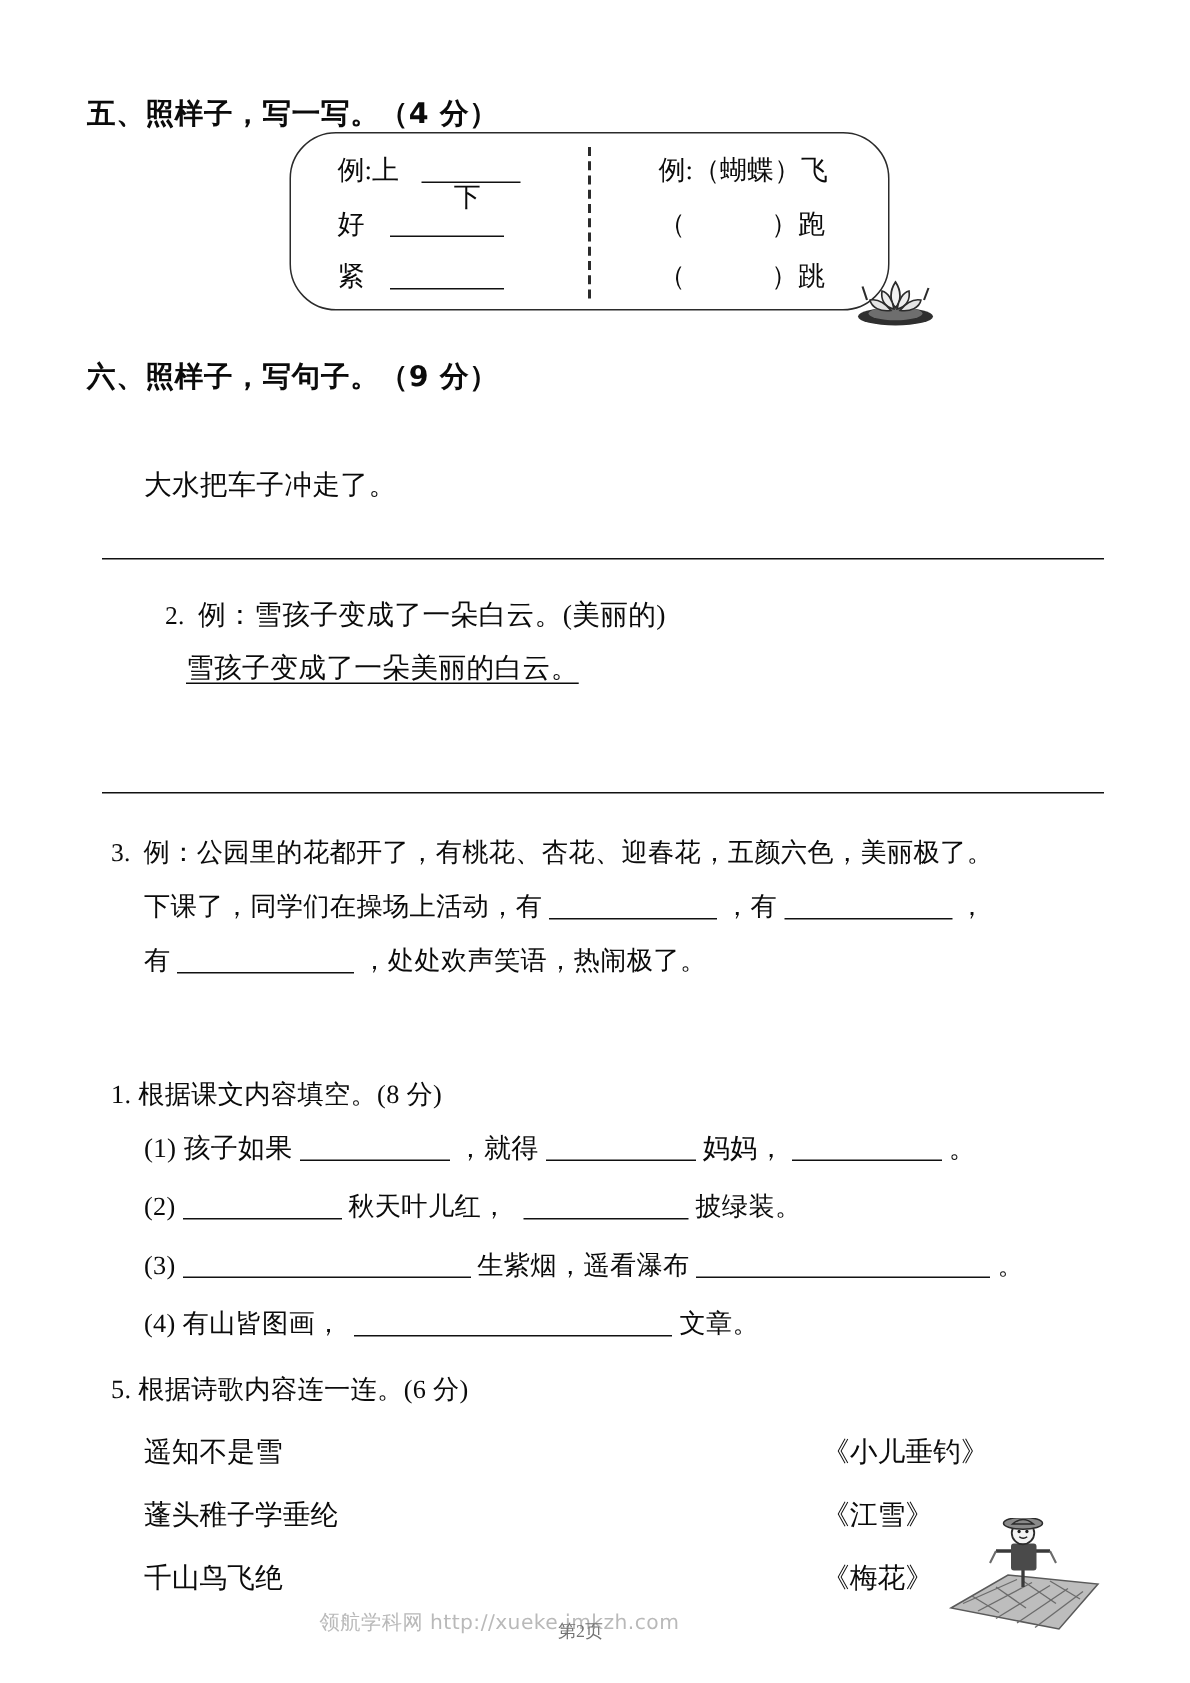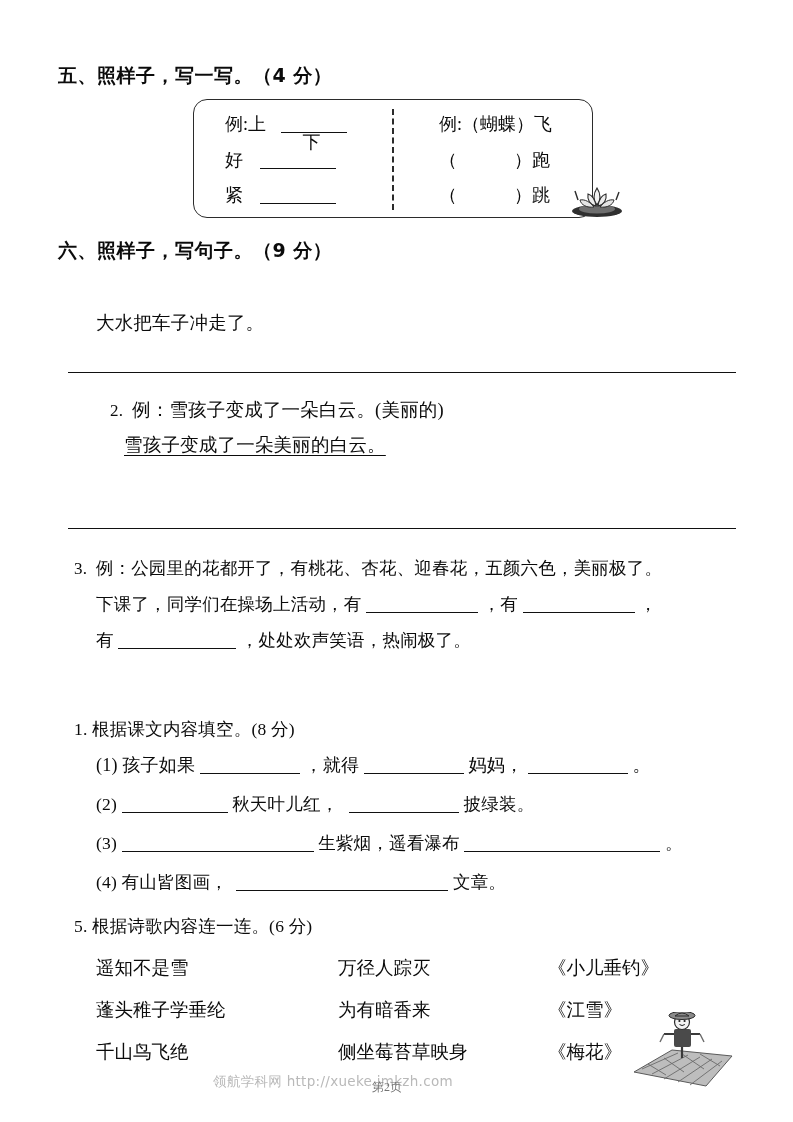--- a/index.html
+++ b/index.html
@@ -104,21 +104,21 @@
   
   .illus { position: absolute; }
 </style>
 </head>
 <body>
 
 <div class="page">
 
   <div class="sec-head" style="left:58px; top:63px; position:absolute;">五、照样子，写一写。（4 分）</div>
 
-  <div class="samplebox" style="left:193px; top:99px; width:400px; height:119px;">
+  <div class="samplebox" style="left:193px; top:88px; width:400px; height:119px;border-radius:31px;">
 
     <div class="divider-dashed" style="left:198px; top:9px; height:101px;"></div>
 
     <div class="cellrow" style="left:31px; top:12px;">
       <span>例:上</span>
       <span class="blank" style="width:66px; margin-left:10px; position:relative;">
         <span style="position:absolute; left:22px; top:-2px; border:0;">下</span>
       </span>
     </div>
 
@@ -226,25 +226,20 @@
   </div>
 
   <div class="body-line" style="position:absolute; left:74px; top:914px; font-size:17.5px;">5. 根据诗歌内容连一连。(6 分)</div>
 
   <div class="matchcol" style="left:96px; top:955px;">
     <div>遥知不是雪</div>
     <div>蓬头稚子学垂纶</div>
     <div>千山鸟飞绝</div>
   </div>
 
-  <div class="matchcol" style="left:338px; top:955px;">
-    <div>万径人踪灭</div>
-    <div>为有暗香来</div>
-    <div>侧坐莓苔草映身</div>
-  </div>
 
   <div class="matchcol" style="left:548px; top:955px;">
     <div>《小儿垂钓》</div>
     <div>《江雪》</div>
     <div>《梅花》</div>
   </div>
 
   <svg class="illus" style="left:628px; top:1012px;" width="108" height="80" viewBox="0 0 108 80">
     <path d="M6 60 L44 38 L104 44 L78 74 Z" fill="#bdbdbd" stroke="#5a5a5a" stroke-width="1"></path>
     <g stroke="#6b6b6b" stroke-width="0.9" fill="none">

